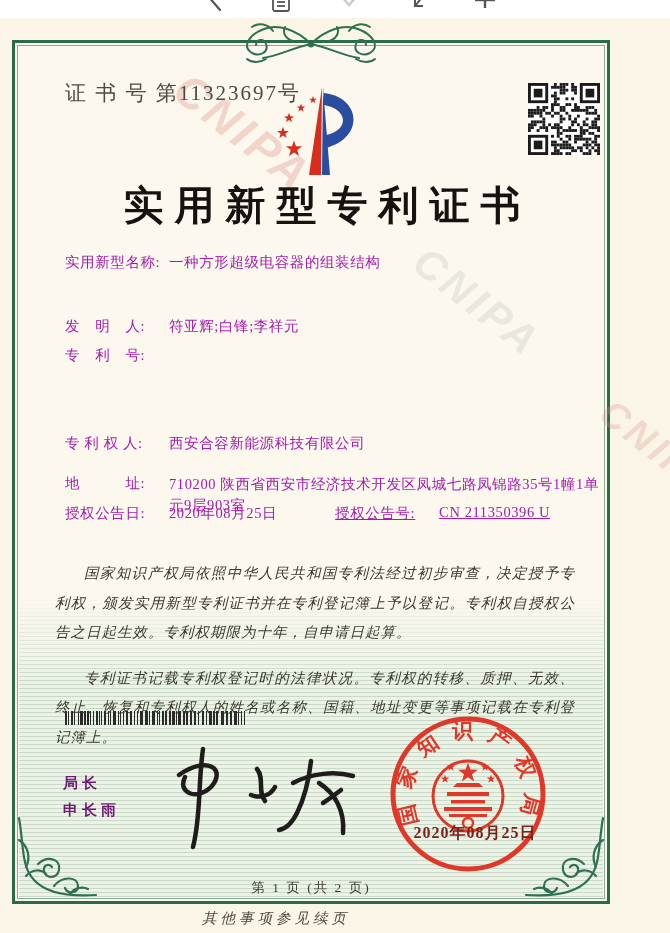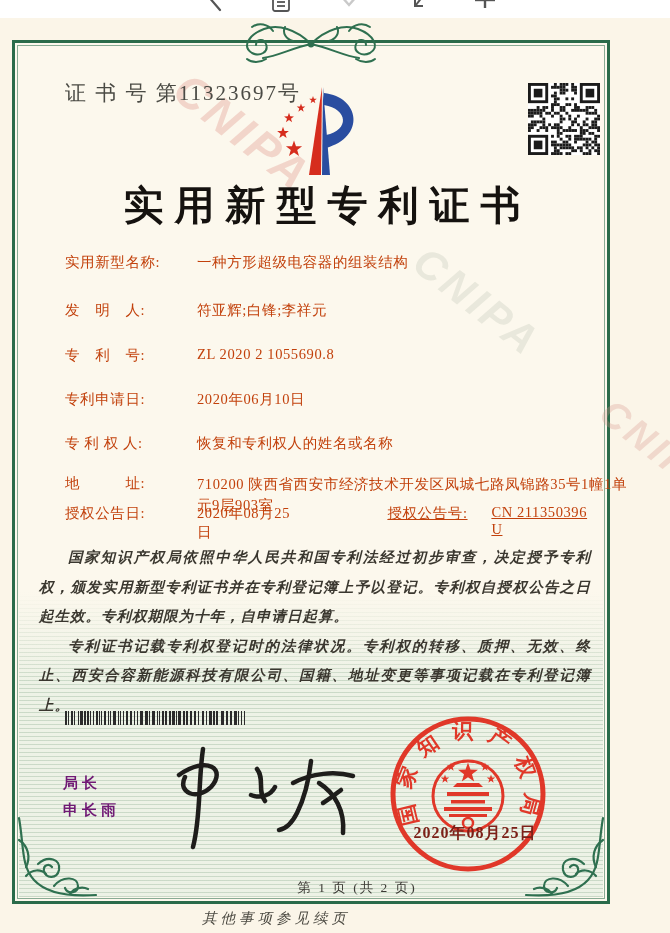--- a/index.html
+++ b/index.html
@@ -52,49 +52,49 @@
   .orn-br{right:-3px;bottom:-3px;transform:scaleX(-1);}
   .cert-no{
     position:absolute;left:50px;top:36px;font-size:21px;color:#4a4a44;letter-spacing:2px;
   }
   .logo{position:absolute;left:243px;top:42px;}
   .qr{position:absolute;left:513px;top:40px;width:72px;height:72px;}
   .title{
     position:absolute;left:0;top:124px;width:100%;text-align:center;margin:11px;
     font-size:40px;font-weight:bold;color:#15120f;letter-spacing:11px;text-indent:11px;
   }
-  .row{position:absolute;left:50px;font-size:14.5px;color:#c2410c;letter-spacing:.6px;display:flex;gap:28px;}
+  .row{position:absolute;left:50px;font-size:14.5px;color:#a21caf;letter-spacing:.6px;display:flex;}
   .row .lab{white-space:pre;min-width:96px;}
   .row .val{margin-left:8px;}
   .row-addr .val{width:436px;line-height:21px;}
-  .r0{top:210px}.r1{top:258px}.r2{top:303px}.r3{top:347px}.r4{top:391px}
+  .r0{top:210px}.r1{top:274px}.r2{top:303px}.r3{top:347px}.r4{top:391px}
   .row-addr{top:431px}
   .row-grant{top:461px;width:530px;}
   .row-grant .g2{margin-left:58px;display:flex;text-decoration:underline;}
   .paras{
     position:absolute;left:24px;top:500px;width:552px;
     font-size:14.5px;font-style:italic;color:#3a372f;line-height:29.5px;letter-spacing:1px;
     text-align:justify;
   }
-  .paras p{margin:0;text-indent:2em;font-weight:bold;}
+  .paras p{margin:16px;text-indent:2em;}
   .barcode{position:absolute;left:48px;top:668px;}
   .signer{
     position:absolute;left:48px;top:726px;
     font-family:"Liberation Sans","DejaVu Sans",sans-serif;
     font-size:15px;font-weight:600;color:#701a75;letter-spacing:4px;line-height:27px;
   }
   .signature{position:absolute;left:142px;top:692px;}
   .seal{position:absolute;left:372px;top:670px;width:162px;height:162px;}
   .seal-date{
     position:absolute;left:378px;top:780px;width:164px;text-align:center;
     font-size:16px;font-weight:bold;color:#7c2018;letter-spacing:1px;white-space:nowrap;
   }
   .page-info{
     position:absolute;left:0;top:836px;width:100%;text-align:center;
-    font-size:13.5px;color:#3c3a35;letter-spacing:2px;padding-left:46px;
+    font-size:13.5px;color:#3c3a35;letter-spacing:2px;
   }
   .footer-note{
     position:absolute;left:0;top:909px;width:552px;text-align:center;z-index:2;
     font-size:14.5px;font-style:italic;color:#4c4a42;letter-spacing:4px;
   }
   svg{display:block;}
 </style>
 </head>
 <body>
 
@@ -429,46 +429,41 @@
     <div class="row r0">
       <span class="lab">实用新型名称:</span>
       <span class="val">一种方形超级电容器的组装结构</span>
     </div>
     <div class="row r1">
       <span class="lab">发　明　人:</span>
       <span class="val">符亚辉;白锋;李祥元</span>
     </div>
     <div class="row r2">
       <span class="lab">专　利　号:</span>
-      <span class="val">ZL 2020 2 1055690.8</span>
-    </div>
-    <div class="row r3">
-      <span class="lab">专利申请日:</span>
-      <span class="val">2020年06月10日</span>
     </div>
     <div class="row r4">
       <span class="lab">专 利 权 人:</span>
-      <span class="val">恢复和专利权人的姓名或名称</span>
+      <span class="val">西安合容新能源科技有限公司</span>
     </div>
     <div class="row row-addr">
       <span class="lab">地　　　址:</span>
       <span class="val">710200 陕西省西安市经济技术开发区凤城七路凤锦路35号1幢1单元9层903室</span>
     </div>
     <div class="row row-grant">
       <span class="lab">授权公告日:</span>
       <span class="val">2020年08月25日</span>
       <span class="g2">
         <span class="lab">授权公告号:</span>
         <span class="val">CN 211350396 U</span>
       </span>
     </div>
 
     <div class="paras">
       <p>国家知识产权局依照中华人民共和国专利法经过初步审查，决定授予专利权，颁发实用新型专利证书并在专利登记簿上予以登记。专利权自授权公告之日起生效。专利权期限为十年，自申请日起算。</p>
-      <p>专利证书记载专利权登记时的法律状况。专利权的转移、质押、无效、终止、西安合容新能源科技有限公司、国籍、地址变更等事项记载在专利登记簿上。</p>
+      <p>专利证书记载专利权登记时的法律状况。专利权的转移、质押、无效、终止、恢复和专利权人的姓名或名称、国籍、地址变更等事项记载在专利登记簿上。</p>
     </div>
 
     <svg class="barcode" width="188" height="14" viewBox="0 0 188 14">
       <g id="barcode-bars" fill="#2b2b2b">
           <rect x="2" y="0" width="2" height="14"></rect>
           <rect x="5" y="0" width="1" height="14"></rect>
           <rect x="8" y="0" width="2" height="14"></rect>
           <rect x="11" y="0" width="1" height="14"></rect>
           <rect x="15" y="0" width="1" height="14"></rect>
           <rect x="17" y="0" width="3" height="14"></rect>

